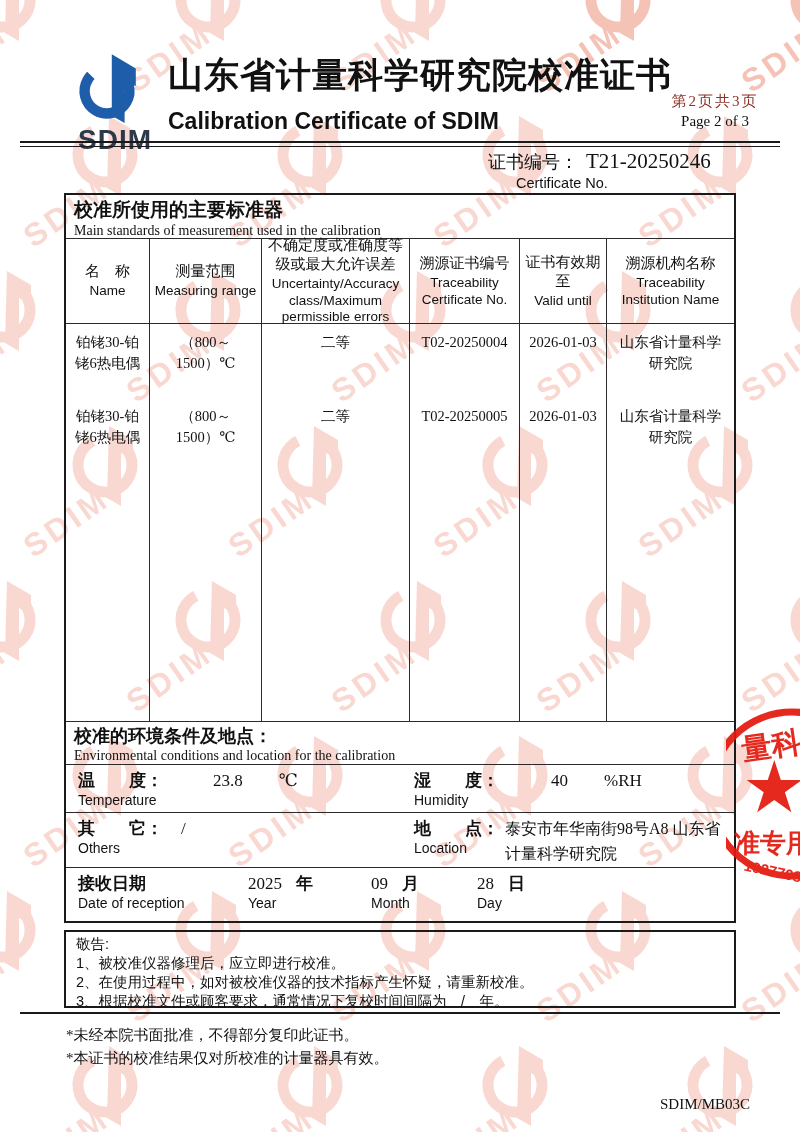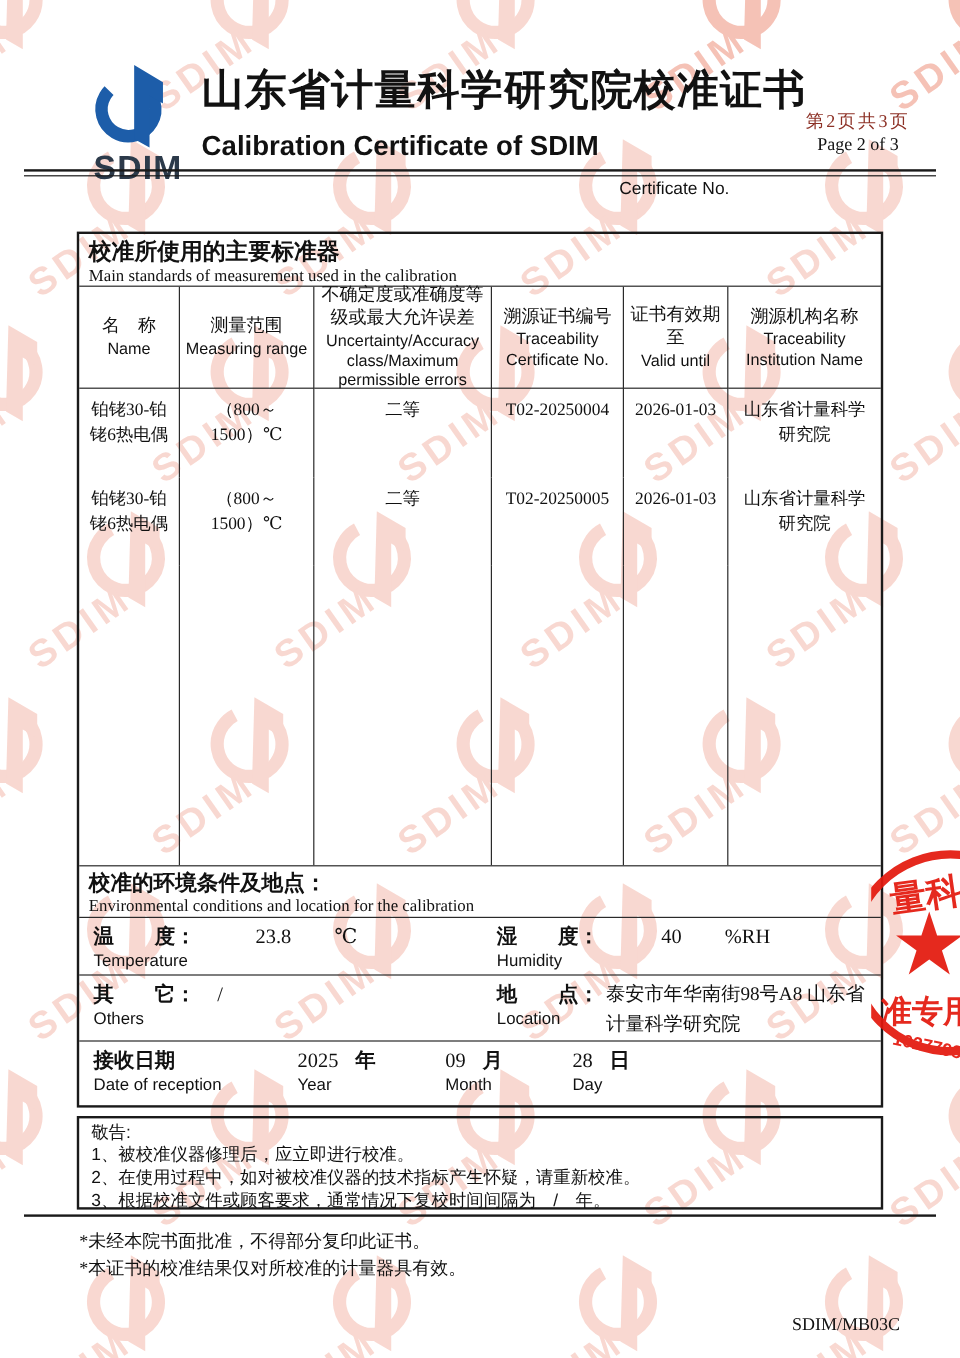--- a/index.html
+++ b/index.html
@@ -274,20 +274,23 @@
   </div>
 
   <div class="page-info">
     <div class="page-cn">第2页共3页</div>
     <div class="page-en">Page 2 of  3</div>
   </div>
 
   <div class="double-rule"></div>
 
   <div class="certno">
+    <div class="certno-line">
+      <span class="certno-label">证书编号：</span><span class="certno-value">T21-20250246</span>
+    </div>
     <div class="certno-en">Certificate No.</div>
   </div>
 
   <div class="main-box">
     <div class="tbl-title">
       <div class="tt-cn hei">校准所使用的主要标准器</div>
       <div class="tt-en">Main standards of measurement used in the calibration</div>
     </div>
 
     <div class="grid">

